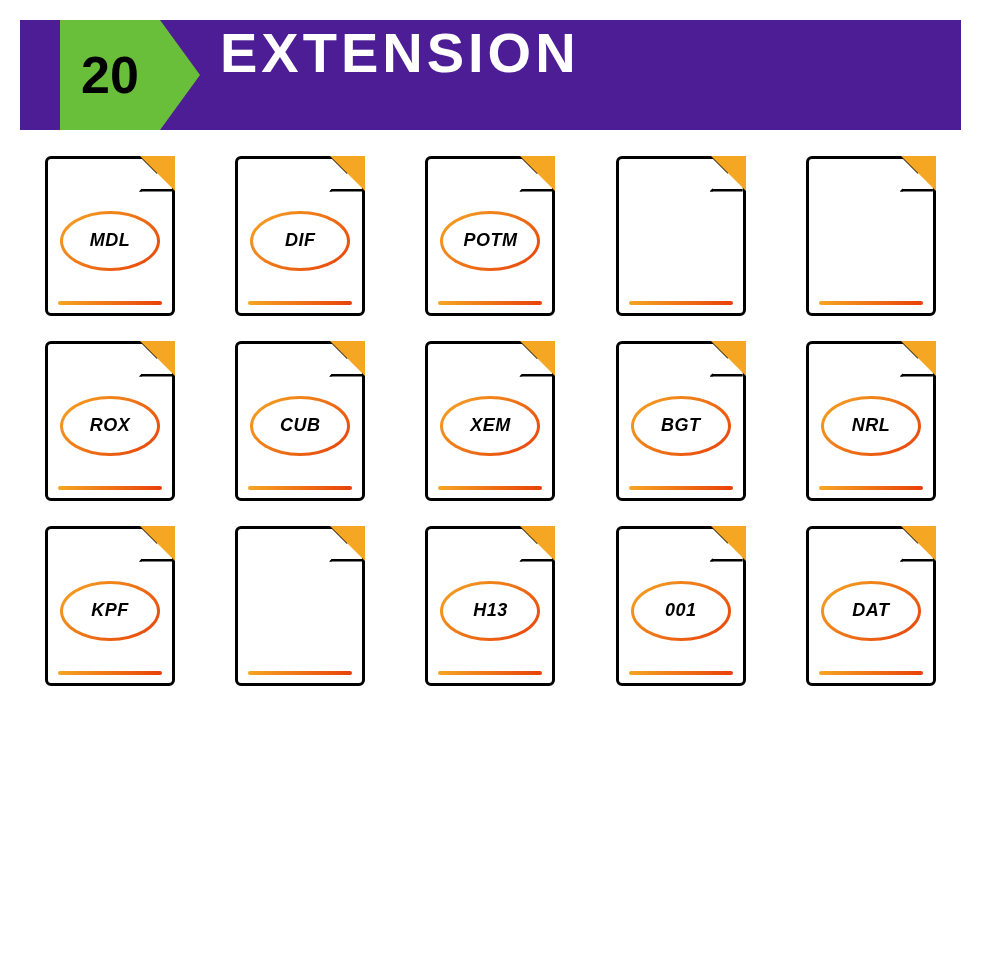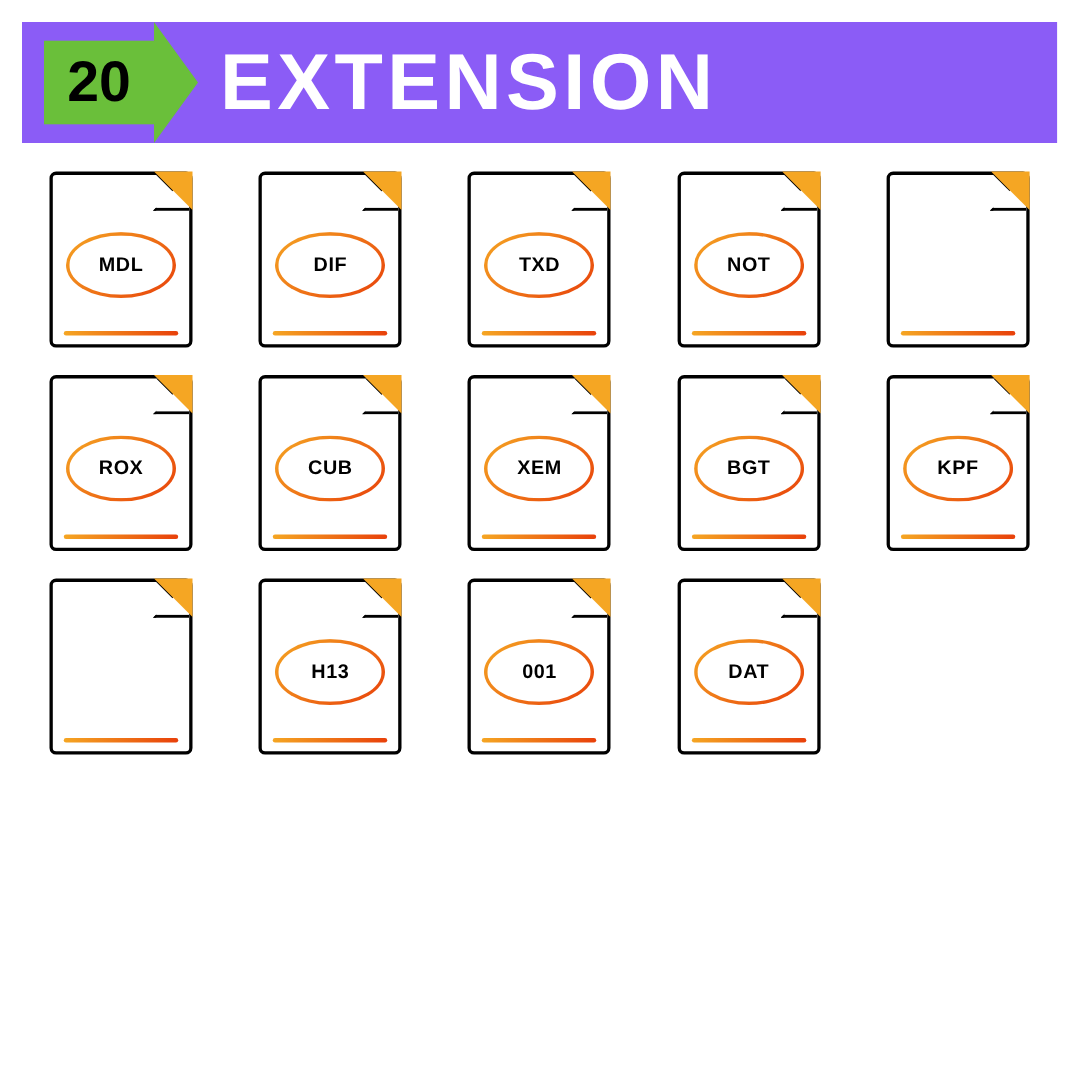--- a/index.html
+++ b/index.html
@@ -7,24 +7,23 @@
       width: 981px;
       height: 980px;
       background: #ffffff;
       font-family: Arial, sans-serif;
       overflow: hidden;
     }
 
     
     .header {
       display: flex;
-      align-items: center;
-      background: #8b5cf6;
+      background: #4c1d95;
       height: 110px;
-      padding: 0 20px;
+      padding: 0 40px;
       margin: 20px 20px 0 20px;
     }
     .header-number {
       background: #6abf3a;
       color: #000000;
       font-size: 52px;
       font-weight: 900;
       padding: 8px 18px;
       display: flex;
       align-items: center;
@@ -34,21 +33,21 @@
     .header-arrow {
       width: 0;
       height: 0;
       border-top: 55px solid transparent;
       border-bottom: 55px solid transparent;
       border-left: 40px solid #6abf3a;
       margin-right: 20px;
     }
     .header-title {
       color: #ffffff;
-      font-size: 72px;
+      font-size: 56px;
       font-weight: 900;
       letter-spacing: 4px;
     }
 
     
     .icons-grid {
       display: grid;
       grid-template-columns: repeat(5, 1fr);
       gap: 10px;
       padding: 18px 20px;
@@ -57,20 +56,21 @@
     
     .file-icon {
       display: flex;
       flex-direction: column;
       align-items: center;
       justify-content: center;
       position: relative;
       width: 160px;
       height: 175px;
       justify-self: center;
+      font-style: italic;
     }
 
     .file-body {
       width: 130px;
       height: 160px;
       border: 3px solid #000000;
       border-radius: 6px 6px 6px 6px;
       background: #ffffff;
       position: relative;
       display: flex;
@@ -179,31 +179,28 @@
       <div class="file-oval oval-gradient">
         <span class="file-label">DIF</span>
       </div>
       <div class="file-bottom-line"></div>
     </div>
   </div>
     <div class="file-icon">
     <div class="file-body">
       <div class="fold-triangle"></div>
       <div class="file-oval oval-gradient">
-        <span class="file-label">TXD</span>
-      </div>
-      <div class="file-bottom-line"></div>
-    </div>
-  </div>
-    <div class="file-icon">
-    <div class="file-body">
-      <div class="fold-triangle"></div>
-      <div class="file-oval oval-gradient">
-        <span class="file-label">NOT</span>
-      </div>
+        <span class="file-label">POTM</span>
+      </div>
+      <div class="file-bottom-line"></div>
+    </div>
+  </div>
+    <div class="file-icon">
+    <div class="file-body">
+      <div class="fold-triangle"></div>
       <div class="file-bottom-line"></div>
     </div>
   </div>
     <div class="file-icon">
     <div class="file-body">
       <div class="fold-triangle"></div>
       <div class="file-bottom-line"></div>
     </div>
   </div>
     <div class="file-icon">
@@ -239,20 +236,29 @@
       <div class="file-oval oval-gradient">
         <span class="file-label">BGT</span>
       </div>
       <div class="file-bottom-line"></div>
     </div>
   </div>
     <div class="file-icon">
     <div class="file-body">
       <div class="fold-triangle"></div>
       <div class="file-oval oval-gradient">
+        <span class="file-label">NRL</span>
+      </div>
+      <div class="file-bottom-line"></div>
+    </div>
+  </div>
+    <div class="file-icon">
+    <div class="file-body">
+      <div class="fold-triangle"></div>
+      <div class="file-oval oval-gradient">
         <span class="file-label">KPF</span>
       </div>
       <div class="file-bottom-line"></div>
     </div>
   </div>
     <div class="file-icon">
     <div class="file-body">
       <div class="fold-triangle"></div>
       <div class="file-bottom-line"></div>
     </div>

